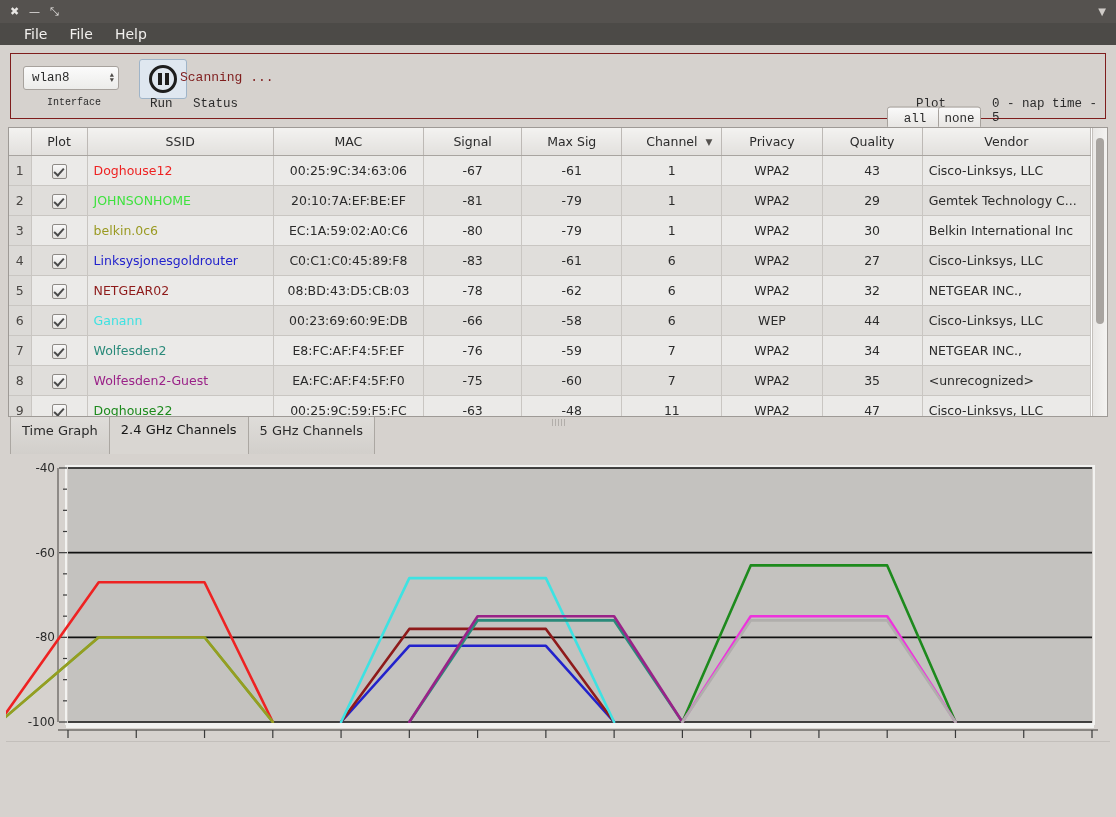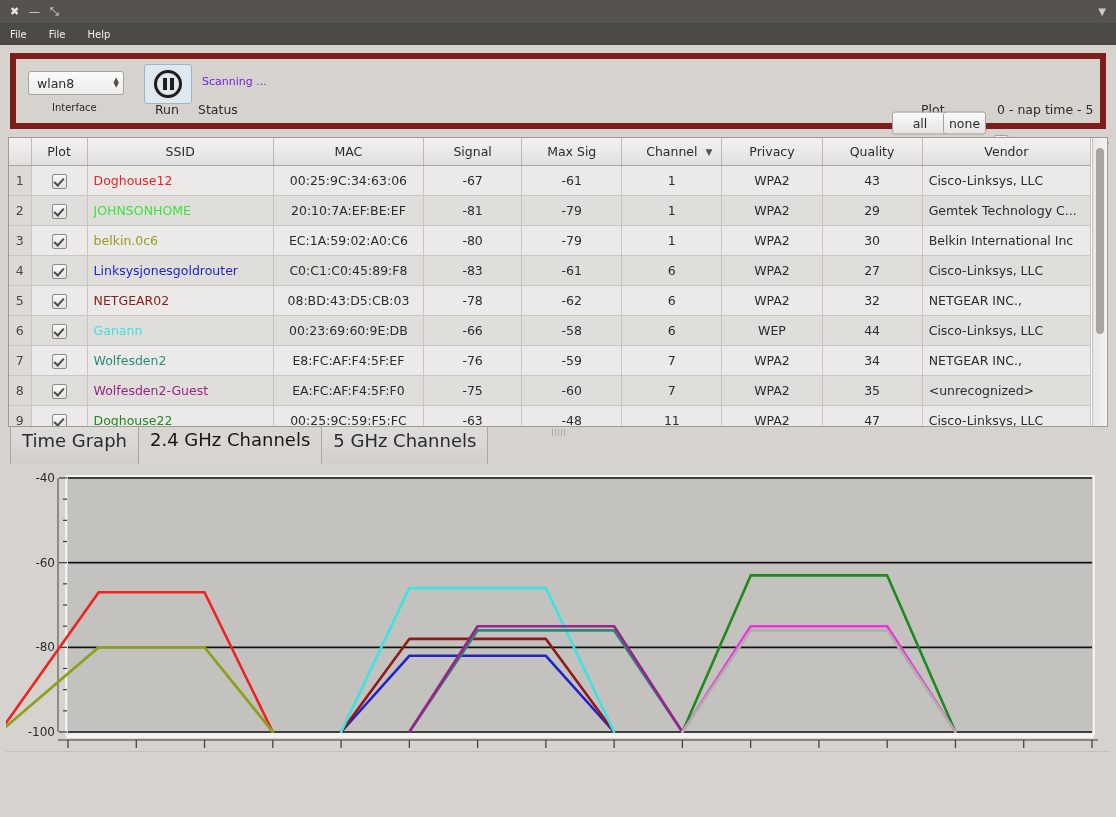--- a/index.html
+++ b/index.html
@@ -18,26 +18,26 @@
   }
   .tb-btns{display:flex;align-items:center;gap:7px;padding-left:8px;}
   .tb-btn{width:13px;height:13px;display:flex;align-items:center;justify-content:center;
           color:#e8e6e4;font-size:11px;line-height:1;cursor:pointer;}
   .tb-title{position:absolute;left:0;right:0;text-align:center;font-size:13px;
             color:#ffffff;pointer-events:none;}
   .tb-right{margin-left:auto;padding-right:10px;display:flex;align-items:center;}
   .chev{color:#cfcbc7;font-size:10px;}
   
   .menubar{height:22px;background:#4c4a47;display:flex;align-items:center;
-           padding-left:10px;gap:22px;color:#f2f0ee;font-size:10px;}
+           padding-left:24px;gap:22px;color:#f2f0ee;font-size:14px;}
   .menubar span{cursor:default;}
   
   .toolwrap{padding:8px 10px 0 10px;background:#d6d2ce;}
   .toolpanel{
-    border:6px solid #7f1d1d;background:#d6d2ce;height:64px;position:relative;
+    border:1px solid #7f1d1d;background:#d6d2ce;height:64px;position:relative;font-family:Liberation Mono, monospace;
   }
   .combo{
     position:absolute;left:12px;top:12px;width:96px;height:24px;
     background:linear-gradient(#fbfbfb,#ececea);
     border:1px solid #a7a29d;border-radius:3px;
     display:flex;align-items:center;padding:0 4px 0 8px;box-sizing:border-box;
     font-size:12.5px;color:#2b2b2b;cursor:pointer;
   }
   .combo .cval{flex:1;}
   .spin{display:flex;flex-direction:column;align-items:center;line-height:5px;
@@ -45,21 +45,21 @@
   .runbtn{
     position:absolute;left:128px;top:5px;width:46px;height:38px;
     background:#dfe7f0;border:1px solid #9fb4c8;border-radius:3px;
     display:flex;align-items:center;justify-content:center;cursor:pointer;
   }
   .pausecircle{
     width:28px;height:28px;border-radius:50%;border:3px solid #1d1d1d;
     display:flex;align-items:center;justify-content:center;gap:3px;box-sizing:border-box;
   }
   .pausecircle i{display:block;width:4px;height:12px;background:#1d1d1d;}
-  .status{position:absolute;left:186px;top:16px;font-size:11px;color:#6d28d9;}
+  .status{position:absolute;left:169px;top:16px;font-size:13px;color:#7f1d1d;}
   .lbl-interface{position:absolute;left:36px;top:43px;font-size:10px;}
   .lbl-run{position:absolute;left:139px;top:43px;font-size:12.5px;}
   .lbl-status{position:absolute;left:182px;top:43px;font-size:12.5px;}
   .lbl-plot{position:absolute;left:905px;top:43px;font-size:12.5px;}
   .lbl-nap{position:absolute;left:981px;top:43px;font-size:12.5px;}
   .btn{
     background:linear-gradient(#fafafa,#e6e4e1);
     border:1px solid #a7a29d;border-radius:3px;
     font-size:12.5px;color:#2b2b2b;cursor:pointer;
     display:flex;align-items:center;justify-content:center;
@@ -108,21 +108,21 @@
            background:#a8a4a0;border-radius:4px;}
   .splitter{height:11px;margin:0 8px;display:flex;align-items:center;justify-content:center;cursor:row-resize;}
   .splitter .grip{display:flex;gap:2px;}
   .splitter .grip i{display:block;width:1px;height:7px;background:#b2aeaa;}
   
   .tabs{display:flex;align-items:flex-end;margin:0 0 0 10px;height:26px;}
   .tab{
     height:23px;padding:12px 11px;display:flex;align-items:center;
     background:linear-gradient(#e2e0dd,#d2cfcb);
     border:1px solid #aba7a2;border-bottom:none;
-    border-radius:3px 3px 0 0;margin-right:-1px;font-size:18px;color:#2b2b2b;cursor:pointer;
+    border-radius:3px 3px 0 0;margin-right:-1px;font-size:13px;color:#2b2b2b;cursor:pointer;
   }
   .tab.active{background:#d9d6d2;height:26px;border-color:#aba7a2;color:#161616;}
   
   .plotpanel{position:relative;height:310px;margin:0 6px;background:#d6d2ce;}
   .plotsvg{display:block;}
   .bottombar{position:absolute;left:0;right:0;bottom:0;height:22px;background:#d6d2ce;
              border-top:1px solid #c3bfbb;}
 </style>
 </head>
 <body>

